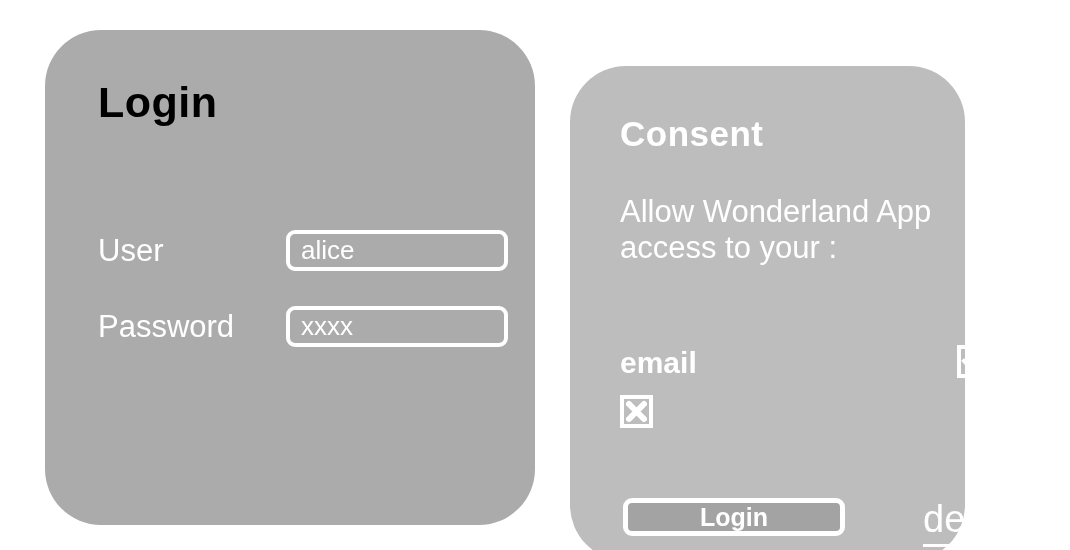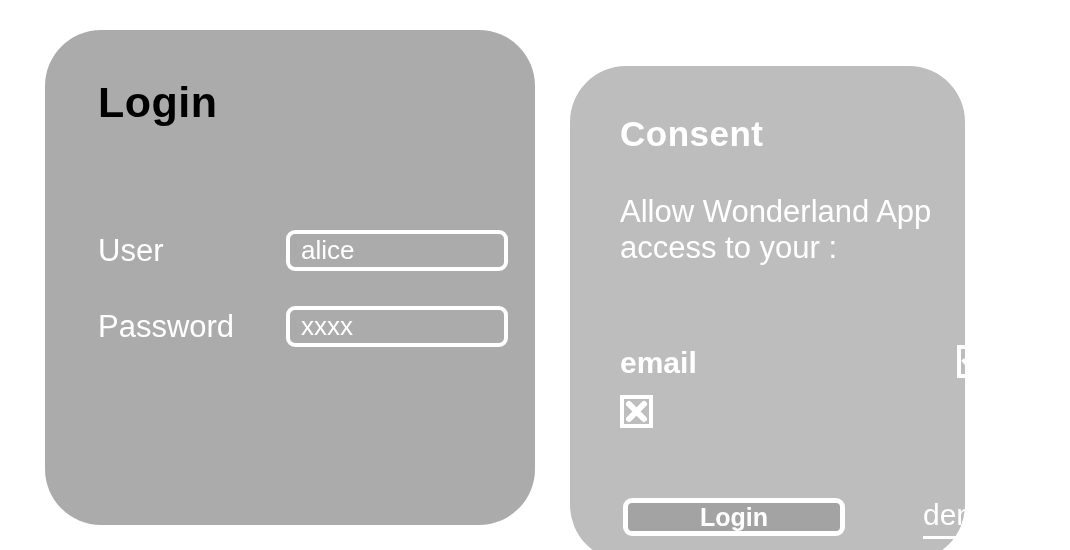--- a/index.html
+++ b/index.html
@@ -147,21 +147,21 @@
   #allow-label {
     font-size: 25px;
     font-weight: bold;
     color: #ffffff;
     line-height: 1;
   }
   #deny-link {
     position: absolute;
     left: 353px;
     top: 434px;
-    font-size: 30px;
+    font-size: 38px;
     color: #ffffff;
     line-height: 1;
     padding-bottom: 6px;
     border-bottom: 3px solid #ffffff;
   }
 </style>
 </head>
 <body>
 
 <div class="card" id="login-card">

